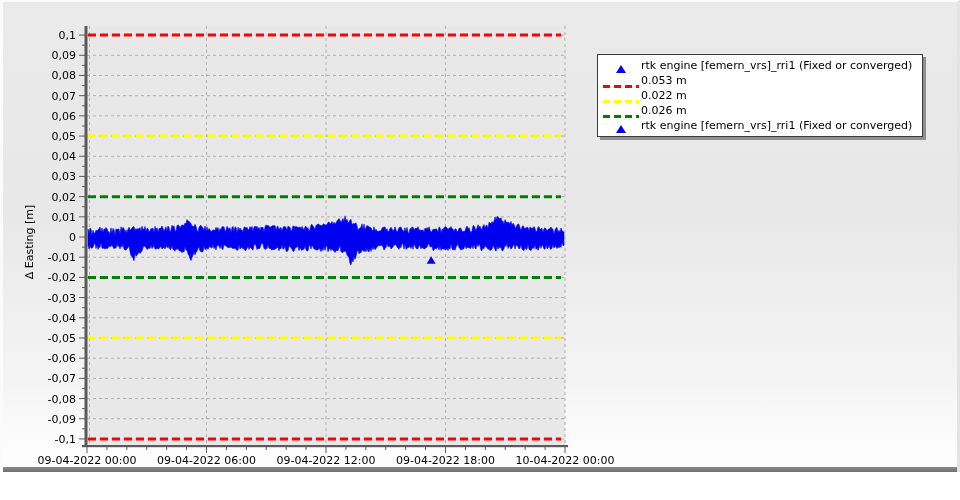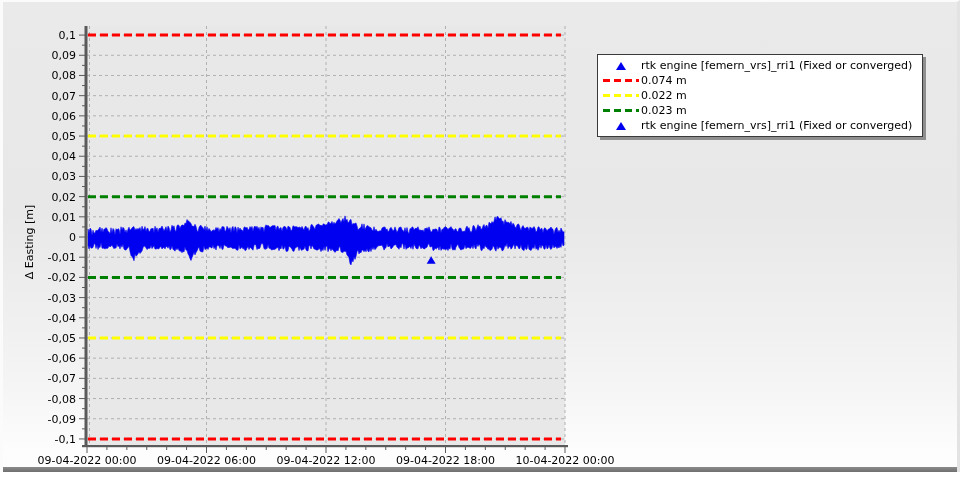--- a/index.html
+++ b/index.html
@@ -21,21 +21,21 @@
   #chart-svg{position:absolute;left:0;top:0;}
   #legend-box{
     position:absolute;
     left:594px;top:52px;
     background:#ffffff;
     border:1px solid #3a3a3a;
     box-shadow:3px 3px 0 #8f8f8f;
     padding:3px 10px 3px 3px;
     white-space:nowrap;
   }
-  .legend-row{display:flex;align-items:center;height:15px;}
+  .legend-row{display:flex;align-items:flex-end;height:15px;}
   .legend-symbol{width:40px;display:flex;justify-content:center;align-items:center;flex:0 0 40px;}
   .legend-label{font-size:11px;color:#000;line-height:15px;}
   .tri{width:0;height:0;border-left:5px solid transparent;border-right:5px solid transparent;}
   .dashline{height:3px;width:36px;}
   svg text{font-family:"DejaVu Sans","Liberation Sans",sans-serif;}
 </style>
 </head>
 <body>
 
 <div id="window">
@@ -179,33 +179,33 @@
       <div class="legend-row">
         <div class="legend-symbol">
           <div class="tri" style="border-bottom: 8px solid rgb(0, 0, 240);"></div>
         </div>
         <span class="legend-label">rtk engine [femern_vrs]_rri1 (Fixed or converged)</span>
       </div>
       <div class="legend-row">
         <div class="legend-symbol">
           <div class="dashline" style="background: repeating-linear-gradient(90deg, rgb(255, 0, 0) 0px, rgb(255, 0, 0) 7px, transparent 7px, transparent 11px);"></div>
         </div>
-        <span class="legend-label">0.074 m</span>
+        <span class="legend-label">0.053 m</span>
       </div>
       <div class="legend-row">
         <div class="legend-symbol">
           <div class="dashline" style="background: repeating-linear-gradient(90deg, rgb(255, 255, 0) 0px, rgb(255, 255, 0) 7px, transparent 7px, transparent 11px);"></div>
         </div>
         <span class="legend-label">0.022 m</span>
       </div>
       <div class="legend-row">
         <div class="legend-symbol">
           <div class="dashline" style="background: repeating-linear-gradient(90deg, rgb(0, 128, 0) 0px, rgb(0, 128, 0) 7px, transparent 7px, transparent 11px);"></div>
         </div>
-        <span class="legend-label">0.023 m</span>
+        <span class="legend-label">0.026 m</span>
       </div>
       <div class="legend-row">
         <div class="legend-symbol">
           <div class="tri" style="border-bottom: 8px solid rgb(0, 0, 240);"></div>
         </div>
         <span class="legend-label">rtk engine [femern_vrs]_rri1 (Fixed or converged)</span>
       </div>
     </div>
 
   <div id="window-bottom-edge"></div>

